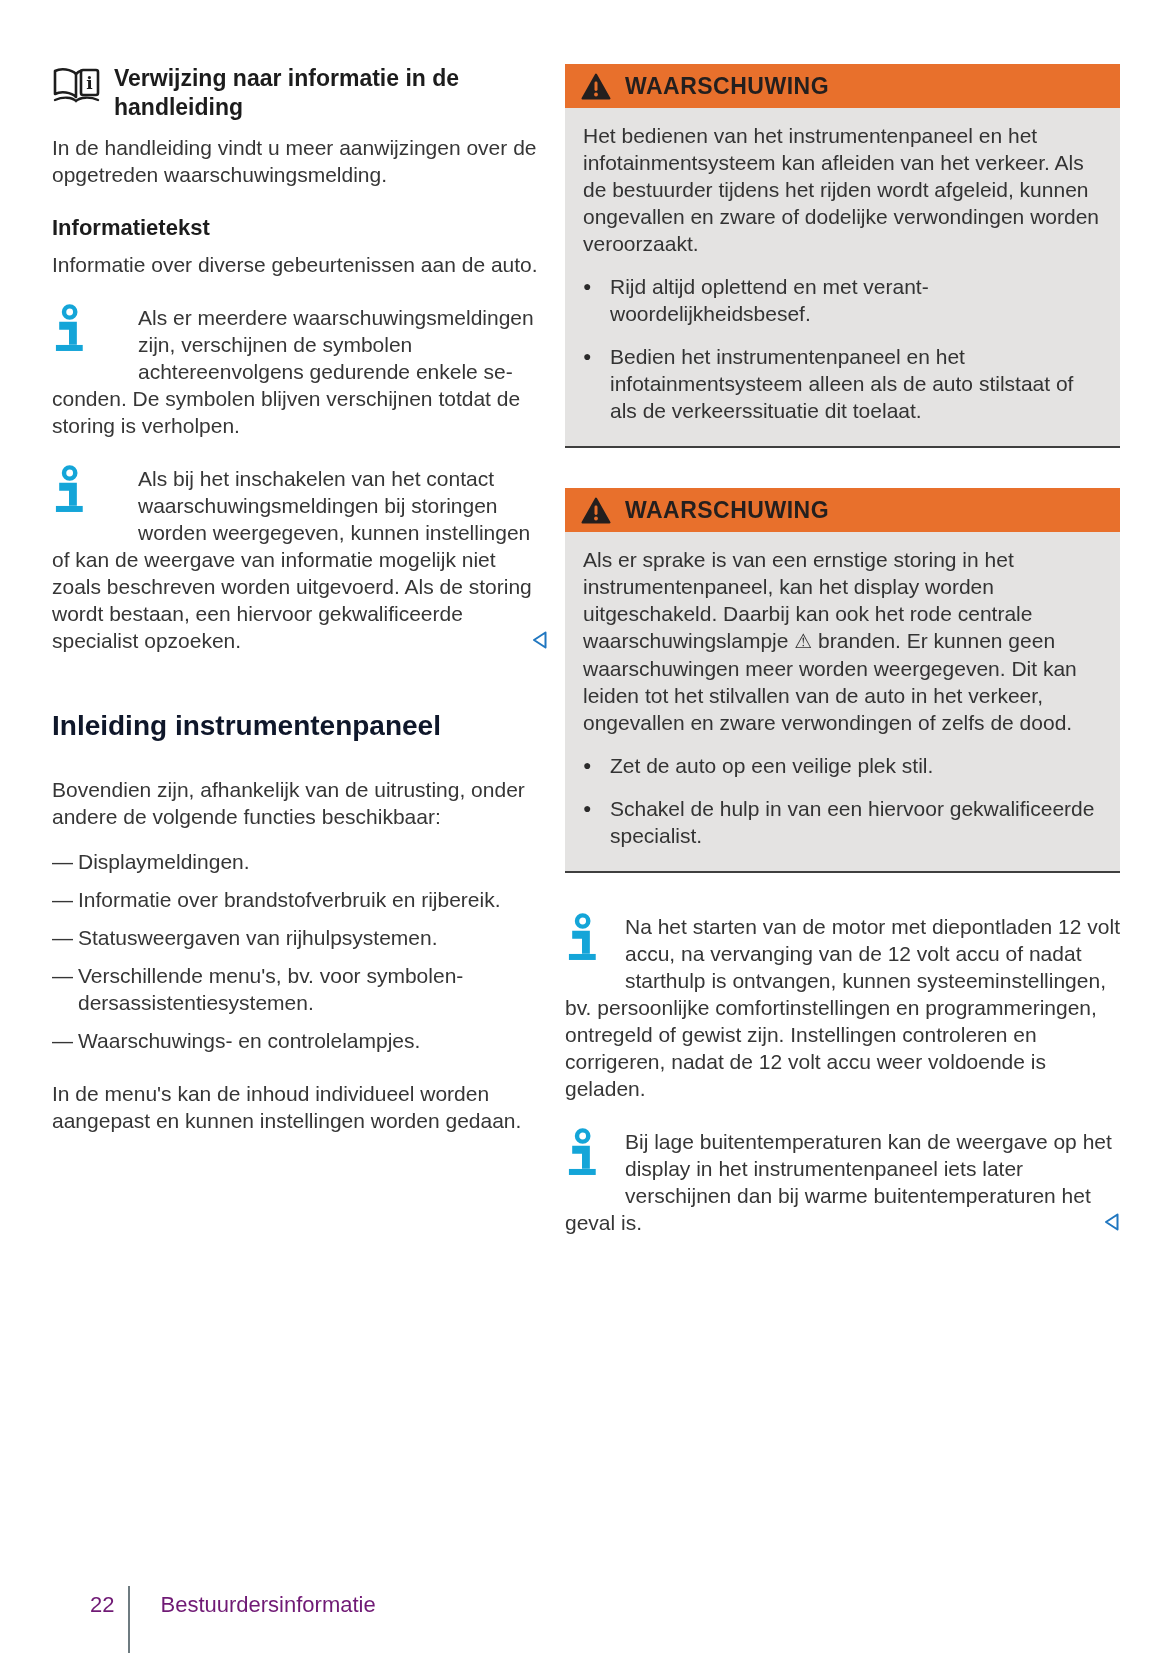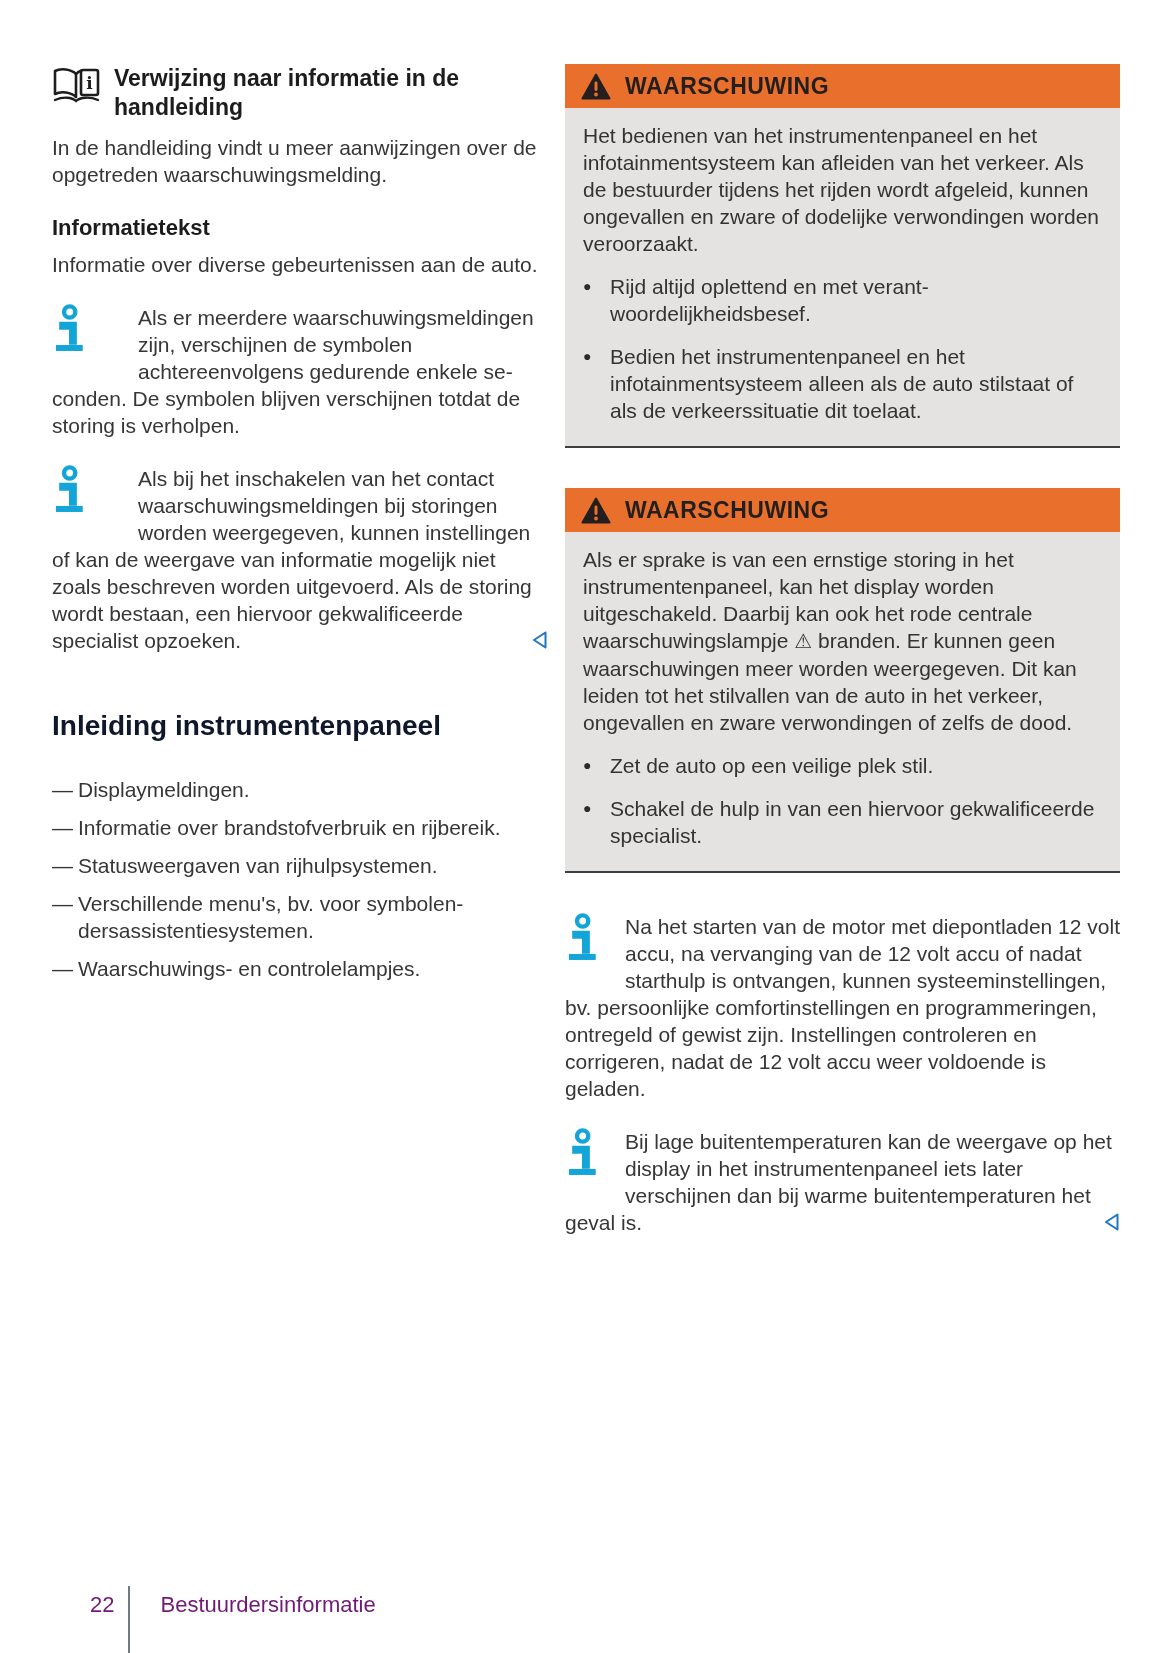--- a/index.html
+++ b/index.html
@@ -90,20 +90,21 @@
       </svg>
     </span>
     <p style="margin-bottom:0">Als bij het inschakelen van het contact waarschuwingsmeldingen bij storin­gen worden weergegeven, kunnen instellin­gen of kan de weergave van informatie mo­gelijk niet zoals beschreven worden uitge­voerd. Als de storing wordt bestaan, een hiervoor gekwalificeerde specialist opzoe­ken.</p>
     <svg class="endmark" viewBox="0 0 17 20">
       <path d="M14.5 2.5 L3 10 L14.5 17.5 Z" fill="none" stroke="#2077c0" stroke-width="2" stroke-linejoin="round"></path>
     </svg>
   </div>
 
   <h2 class="chapter-head">Inleiding instrumentenpaneel</h2>
 
+  <p style="margin-bottom:18px">Bovendien zijn, afhankelijk van de uitrus­ting, onder andere de volgende functies be­schikbaar:</p>
 
   <div class="dash-list">
     <div class="dash-item">
       <span class="dash">—</span>
       <span class="txt">Displaymeldingen.</span>
     </div>
     <div class="dash-item">
       <span class="dash">—</span>
       <span class="txt">Informatie over brandstofverbruik en rij­bereik.</span>
     </div>
@@ -114,20 +115,21 @@
     <div class="dash-item">
       <span class="dash">—</span>
       <span class="txt">Verschillende menu's, bv. voor symbolen­dersassistentiesystemen.</span>
     </div>
     <div class="dash-item">
       <span class="dash">—</span>
       <span class="txt">Waarschuwings- en controlelampjes.</span>
     </div>
   </div>
 
+  <p>In de menu's kan de inhoud individueel worden aangepast en kunnen instellingen worden gedaan.</p>
 </div>
 
 <div class="col col-right">
 
   <div class="warnbox">
     <div class="warn-head">
       <svg class="tri" viewBox="0 0 30 27">
         <path d="M15 1.5 L28.5 25.5 H1.5 Z" fill="#241f1e" stroke="#241f1e" stroke-width="2" stroke-linejoin="round"></path>
         <rect x="13.5" y="8.5" width="3" height="9.5" rx="1.4" fill="#e8702c"></rect>
         <circle cx="15" cy="21.5" r="1.9" fill="#e8702c"></circle>

